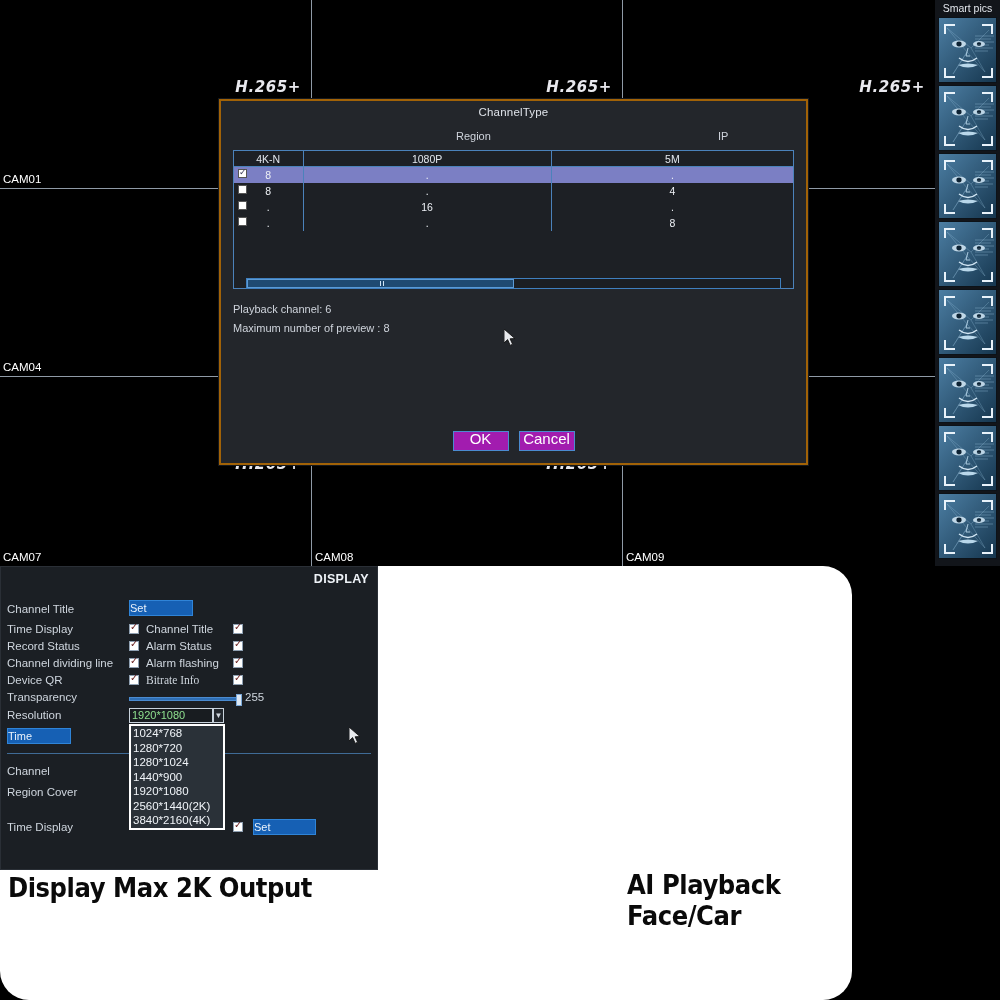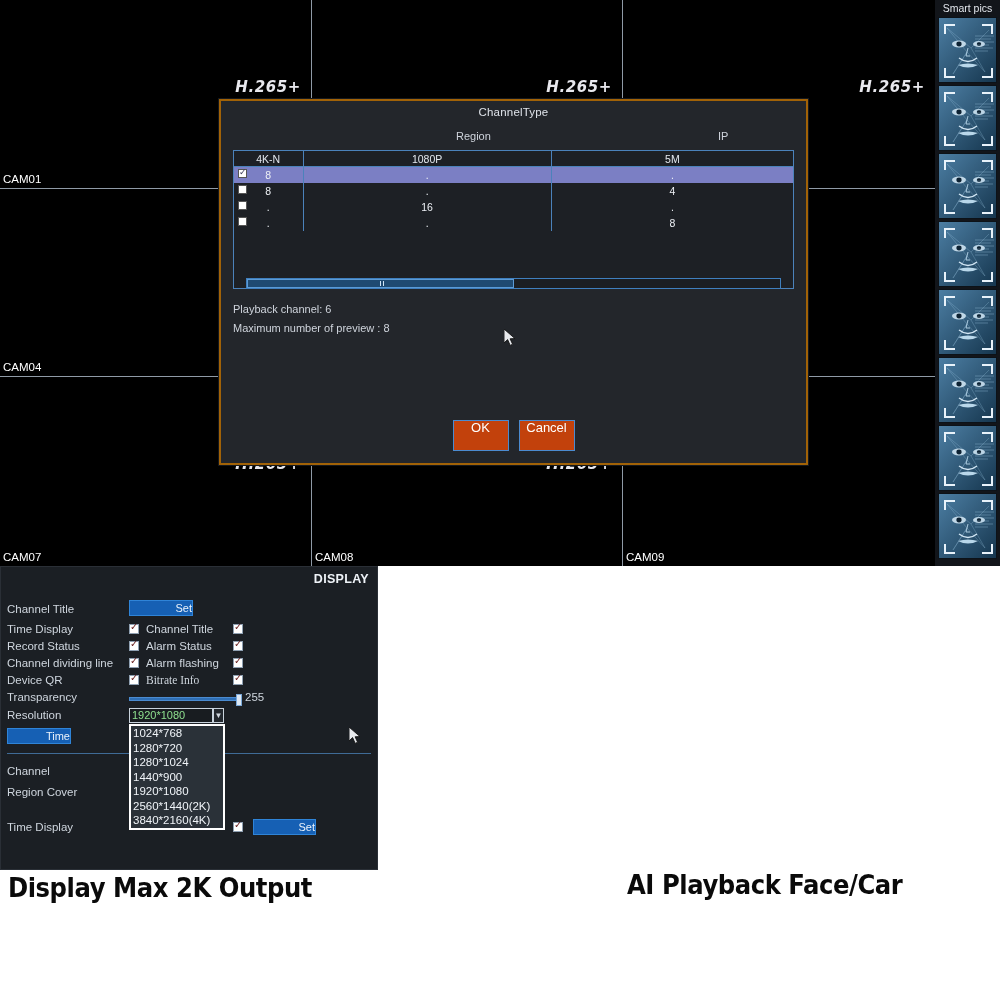--- a/index.html
+++ b/index.html
@@ -110,28 +110,28 @@
   #ct-scroll-grip {
     position:absolute; left:50%; top:1px; bottom:1px; width:4px;
     border-left:1px solid #cfe3f5; border-right:1px solid #cfe3f5;
   }
   .ct-info { color: #cfd4dc; font-size: 11px; margin-left: 12px; }
   #ct-buttons {
     position: absolute; bottom: 12px; left: 0; right: 0;
     display: flex; justify-content: center; gap: 10px;
   }
   .ct-btn {
-    width: 56px; height: 31px; background: #c2410c;
+    width: 56px; height: 20px; background: #a21caf;
     border: 1px solid #4b8bd0; color: #fff;
-    font-size: 13px; text-align: center; line-height: 13px;
+    font-size: 15px; text-align: center; line-height: 13px;
   }
   #ct-cursor { position: absolute; left: 283px; top: 228px; }
 
   
-  #bottom { position: absolute; left: 0; top: 566px; width: 1000px; height: 434px; background:#fff; }
+  #bottom { position: absolute; left: 0; top: 566px; width: 852px; height: 434px; background:#fff;border-radius:29px; }
 
   
   #display-panel {
     position: absolute; left: 0; top: 0; width: 378px; height: 304px;
     background: #1b1f24; border: 1px solid #2a2f36;
     color: #cfd6de;
   }
   #display-title {
     position: absolute; right: 8px; top: 5px;
     color: #eef2f7; font-size: 12.5px; font-weight: bold;
@@ -142,21 +142,21 @@
   .dcb {
     position: absolute; width: 10px; height: 10px;
     background: #fff; border: 1px solid #8fa0b2;
   }
   .dcb::after {
     content:"\2713"; position:absolute; left:0px; top:-4px;
     font-size:10px; color:#6b2222; line-height:12px;
   }
   .dbtn {
     position: absolute; background: #1660b4; border: 1px solid #2f84d8;
-    color: #eaf2fb; font-size: 11px; text-align: right;
+    color: #eaf2fb; font-size: 11px; text-align: left;
   }
   #transp-track {
     position:absolute; left:128px; top:3px; width: 110px; height:4px;
     background:#2f6fb5; border:1px solid #4b8bd0;
   }
   #transp-knob {
     position:absolute; right:-4px; top:-4px; width:6px; height:12px;
     background:#dde8f4; border:1px solid #7aa8d8;
   }
   #res-select {

